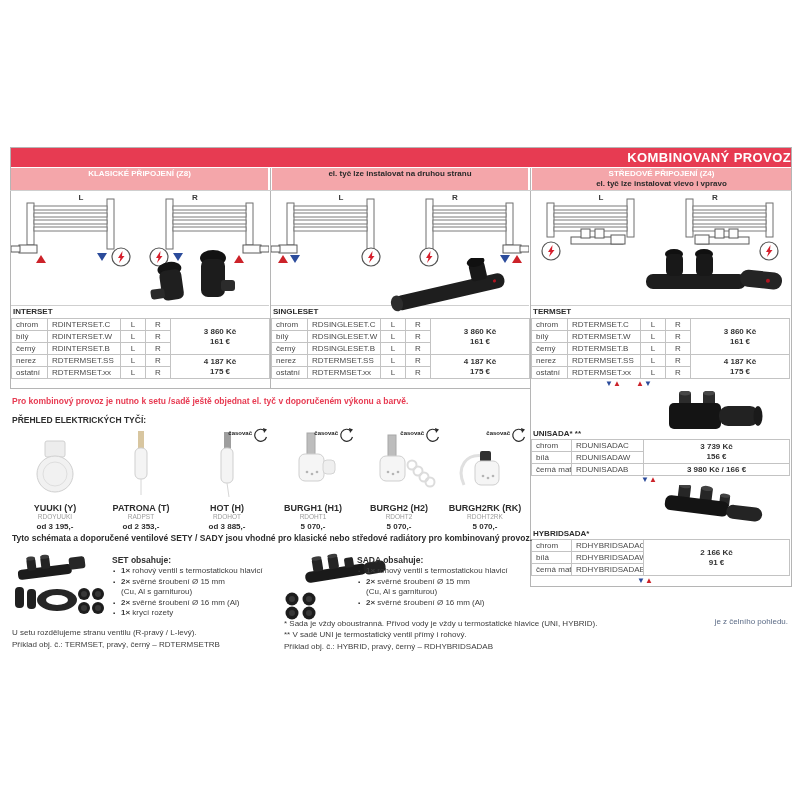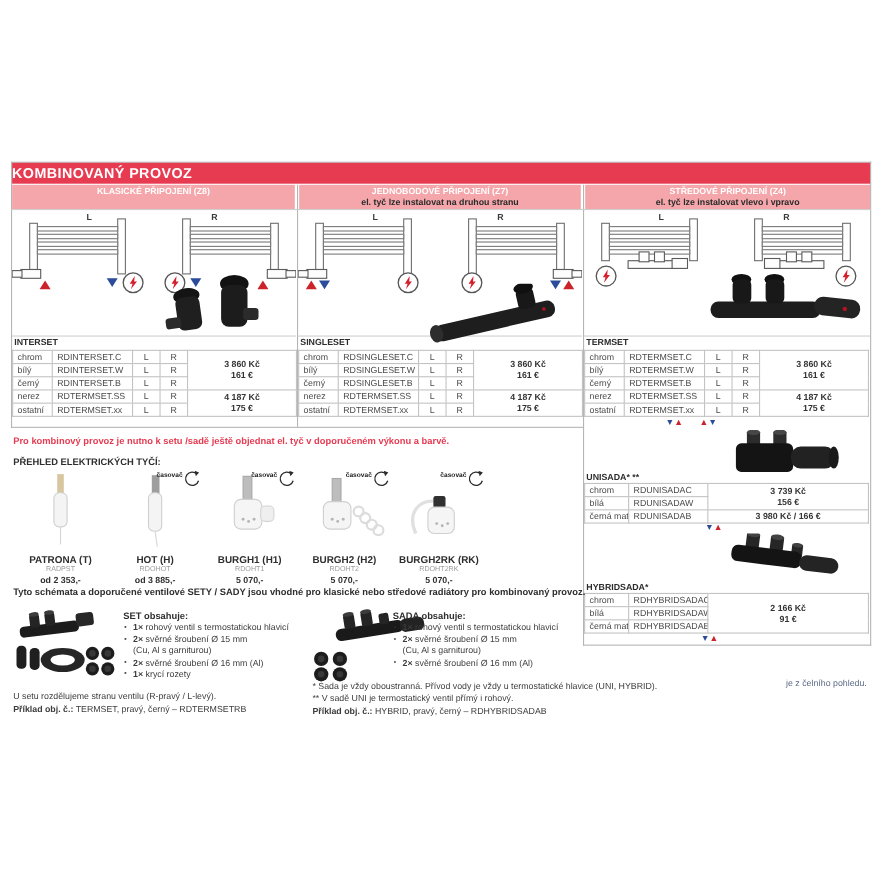--- a/index.html
+++ b/index.html
@@ -3,21 +3,21 @@
 <meta charset="utf-8">
 <style>
   * { margin:0; padding:0; box-sizing:border-box; }
   html,body { width:800px; height:800px; background:#fff; }
   body { font-family:"Liberation Sans", sans-serif; color:#3a3a3a; position:relative; overflow:hidden; }
   .abs { position:absolute; }
   .line { position:absolute; background:#b5b5b5; }
   .line.lt { background:#cfcfcf; }
 
   .titlebar { position:absolute; left:11px; top:148px; width:780px; height:19px;
-    background:#e73b52; color:#fff; font-weight:bold; font-size:13px; text-align:left;
+    background:#e73b52; color:#fff; font-weight:bold; font-size:13px; text-align:right;
     line-height:19px; letter-spacing:.4px; }
 
   .colhead { position:absolute; top:168px; height:22px; background:#f4a6aa; text-align:center; padding-top:1px; }
   .colhead .t1 { font-size:8px; font-weight:bold; color:#fff; line-height:10px; }
   .colhead .t2 { font-size:8px; font-weight:bold; color:#2a2a2a; line-height:10px; }
 
   .setname { position:absolute; font-size:8px; font-weight:bold; color:#2c2c2c; }
 
   table.ptable { position:absolute; border-collapse:collapse; table-layout:fixed; font-size:8px; color:#4a4a4a; background:#fff; }
   table.ptable td { border:1px solid #c3c3c3; height:12px; padding:0 0 0 4px; white-space:nowrap; overflow:hidden; line-height:11px; }
@@ -50,21 +50,21 @@
   .timer .tl { font-size:6px; font-weight:bold; color:#222; margin-top:3px; }
 
   .obs-title { font-size:8.5px; font-weight:bold; color:#2e2e2e; line-height:12px; }
   .obs-item { font-size:8px; color:#3c3c3c; line-height:10.5px; padding-left:9px; position:relative; }
   .obs-item::before { content:"▪"; position:absolute; left:1px; top:0; font-size:6px; color:#2e2e2e; }
   .obs-item.cont::before { content:""; }
   .obs-item b { font-weight:bold; }
 
   .note8 { position:absolute; font-size:8px; color:#3c3c3c; }
   .ex { position:absolute; font-size:8px; color:#3c3c3c; }
-  .ex b { font-weight:bold; }
+  .ex b { font-weight:normal; }
   .bluenote { position:absolute; font-size:8px; color:#5a6a85; text-align:right; line-height:11.5px; }
   .bluenote .r { color:#cc2229; } .bluenote .b { color:#2b4b9b; }
 </style>
 </head>
 <body>
 
 <div class="line" style="left:10px;top:147px;width:782px;height:1px"></div>
 <div class="line" style="left:10px;top:147px;width:1px;height:242px"></div>
 <div class="line" style="left:791px;top:147px;width:1px;height:440px"></div>
 <div class="line" style="left:270px;top:168px;width:1px;height:220px"></div>
@@ -75,21 +75,20 @@
 <div class="line lt" style="left:11px;top:305px;width:258px;height:1px"></div>
 <div class="line lt" style="left:271px;top:305px;width:258px;height:1px"></div>
 <div class="line lt" style="left:531px;top:305px;width:260px;height:1px"></div>
 
 <div class="titlebar">KOMBINOVANÝ PROVOZ</div>
 
 <div class="colhead" style="left:11px;width:257px">
   <div class="t1">KLASICKÉ PŘIPOJENÍ (Z8)</div>
 </div>
 <div class="colhead" style="left:272px;width:256px">
-  <div class="t1">JEDNOBODOVÉ PŘIPOJENÍ (Z7)</div>
   <div class="t2">el. tyč lze instalovat na druhou stranu</div>
 </div>
 <div class="colhead" style="left:532px;width:259px">
   <div class="t1">STŘEDOVÉ PŘIPOJENÍ (Z4)</div>
   <div class="t2">el. tyč lze instalovat vlevo i vpravo</div>
 </div>
 
 <svg class="diag" style="left:11px;top:191px" width="258" height="78">
   <text x="70" y="9">L</text>
   <text x="184" y="9">R</text>
@@ -376,20 +375,30 @@
 </tbody>
   </table>
 
 <div class="tri" style="left:605px;top:379px"><span class="b">▼</span><span class="r">▲</span></div>
 <div class="tri" style="left:636px;top:379px"><span class="r">▲</span><span class="b">▼</span></div>
 
 <div class="rednote" style="left:12px;top:396px;width:520px">Pro kombinový provoz je nutno k setu /sadě ještě objednat el. tyč v doporučeném výkonu a barvě.</div>
 <div class="heading" style="left:12px;top:415px">PŘEHLED ELEKTRICKÝCH TYČÍ:</div>
 
 <div class="rods">
+  <div class="rod">
+    <svg width="86" height="72">
+      <rect x="33" y="14" width="20" height="16" rx="2" fill="#ededed" stroke="#d0d0d0"></rect>
+      <circle cx="43" cy="47" r="18" fill="#f1f1f1" stroke="#d0d0d0"></circle>
+      <circle cx="43" cy="47" r="12" fill="none" stroke="#dedede"></circle>
+    </svg>
+    <div class="nm">YUUKI (Y)</div>
+    <div class="cd">RDOYUUKI</div>
+    <div class="pr">od 3 195,-</div>
+  </div>
   <div class="rod">
     <svg width="86" height="72">
       <rect x="40" y="4" width="6" height="18" fill="#d8c6a0"></rect>
       <rect x="37" y="21" width="12" height="31" rx="5" fill="#f4f4f4" stroke="#cfcfcf"></rect>
       <line x1="43" y1="52" x2="43" y2="68" stroke="#d6d6d6"></line>
     </svg>
     <div class="nm">PATRONA (T)</div>
     <div class="cd">RADPST</div>
     <div class="pr">od 2 353,-</div>
   </div>

